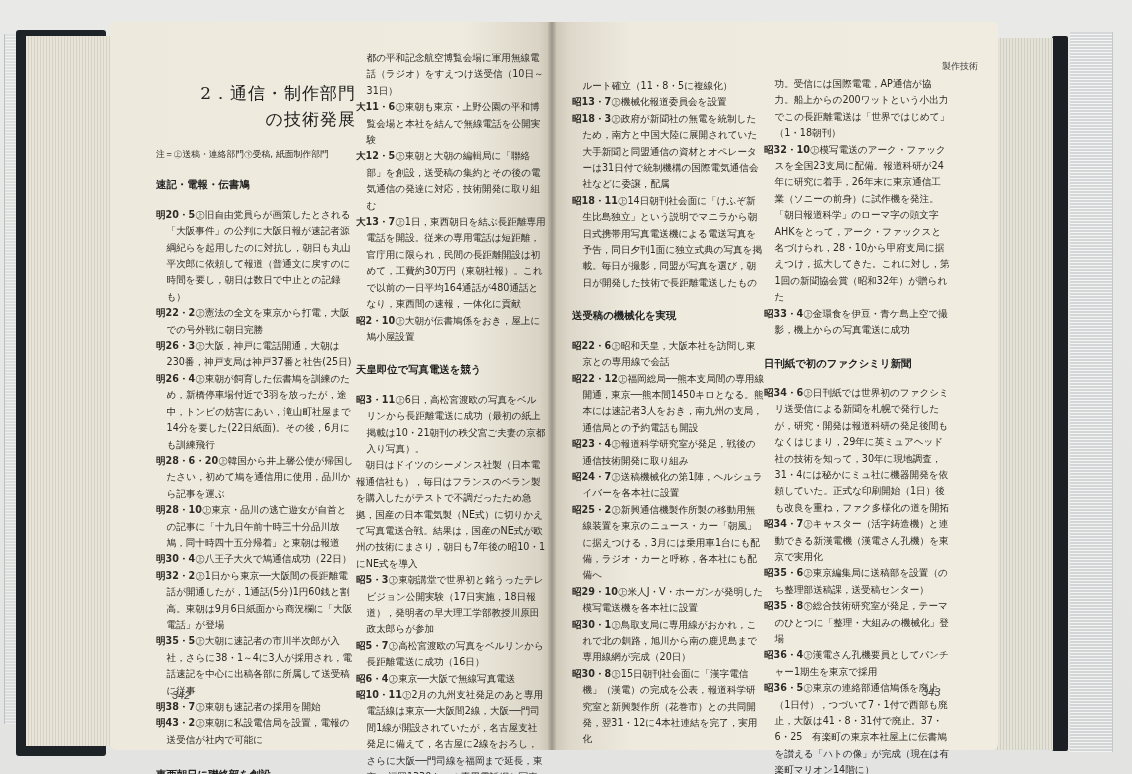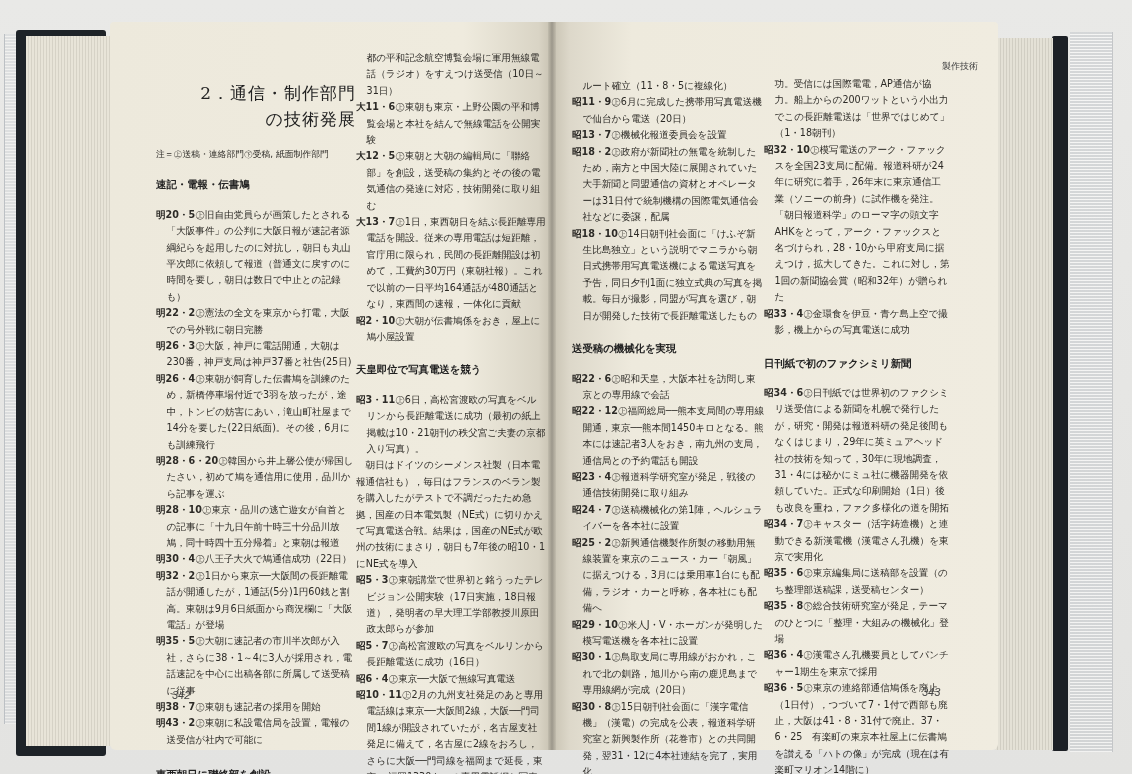--- a/index.html
+++ b/index.html
@@ -140,24 +140,23 @@
 
   <div class="page-num" style="left:62px; top:667px;">342</div>
 </div>
 
 <div class="page page-right">
   <div class="running-head" style="left:390px; top:38px;">製作技術</div>
 
   <div class="col" style="left:20px; top:56px; width:192px;">
     <div style="padding-left:1.1em;">ルート確立（11・8・5に複線化）</div>
     <div id="r1-entries">
-        <div class="entry"><span class="date">昭11・9</span><span>㊤6月に完成した携帯用写真電送機で仙台から電送（20日）</span></div>
         <div class="entry"><span class="date">昭13・7</span><span>㊤機械化報道委員会を設置</span></div>
-        <div class="entry"><span class="date">昭18・2</span><span>㊤政府が新聞社の無電を統制したため，南方と中国大陸に展開されていた大手新聞と同盟通信の資材とオペレーターは31日付で統制機構の国際電気通信会社などに委譲，配属</span></div>
-        <div class="entry"><span class="date">昭18・10</span><span>㊤14日朝刊社会面に「けふぞ新生比島独立」という説明でマニラから朝日式携帯用写真電送機による電送写真を予告，同日夕刊1面に独立式典の写真を掲載。毎日が撮影，同盟が写真を選び，朝日が開発した技術で長距離電送したもの</span></div>
+        <div class="entry"><span class="date">昭18・3</span><span>㊤政府が新聞社の無電を統制したため，南方と中国大陸に展開されていた大手新聞と同盟通信の資材とオペレーターは31日付で統制機構の国際電気通信会社などに委譲，配属</span></div>
+        <div class="entry"><span class="date">昭18・11</span><span>㊤14日朝刊社会面に「けふぞ新生比島独立」という説明でマニラから朝日式携帯用写真電送機による電送写真を予告，同日夕刊1面に独立式典の写真を掲載。毎日が撮影，同盟が写真を選び，朝日が開発した技術で長距離電送したもの</span></div>
       </div>
     <div class="section-head" style="margin-top:16px;">送受稿の機械化を実現</div>
     <div id="r1-entries2">
         <div class="entry"><span class="date">昭22・6</span><span>㊤昭和天皇，大阪本社を訪問し東京との専用線で会話</span></div>
         <div class="entry"><span class="date">昭22・12</span><span>㊤福岡総局──熊本支局間の専用線開通，東京──熊本間1450キロとなる。熊本には速記者3人をおき，南九州の支局，通信局との予約電話も開設</span></div>
         <div class="entry"><span class="date">昭23・4</span><span>㊤報道科学研究室が発足，戦後の通信技術開発に取り組み</span></div>
         <div class="entry"><span class="date">昭24・7</span><span>㊤送稿機械化の第1陣，ヘルシュライバーを各本社に設置</span></div>
         <div class="entry"><span class="date">昭25・2</span><span>㊤新興通信機製作所製の移動用無線装置を東京のニュース・カー「朝風」に据えつける，3月には乗用車1台にも配備，ラジオ・カーと呼称，各本社にも配備へ</span></div>
         <div class="entry"><span class="date">昭29・10</span><span>㊤米人J・V・ホーガンが発明した模写電送機を各本社に設置</span></div>
         <div class="entry"><span class="date">昭30・1</span><span>㊤鳥取支局に専用線がおかれ，これで北の釧路，旭川から南の鹿児島まで専用線網が完成（20日）</span></div>

